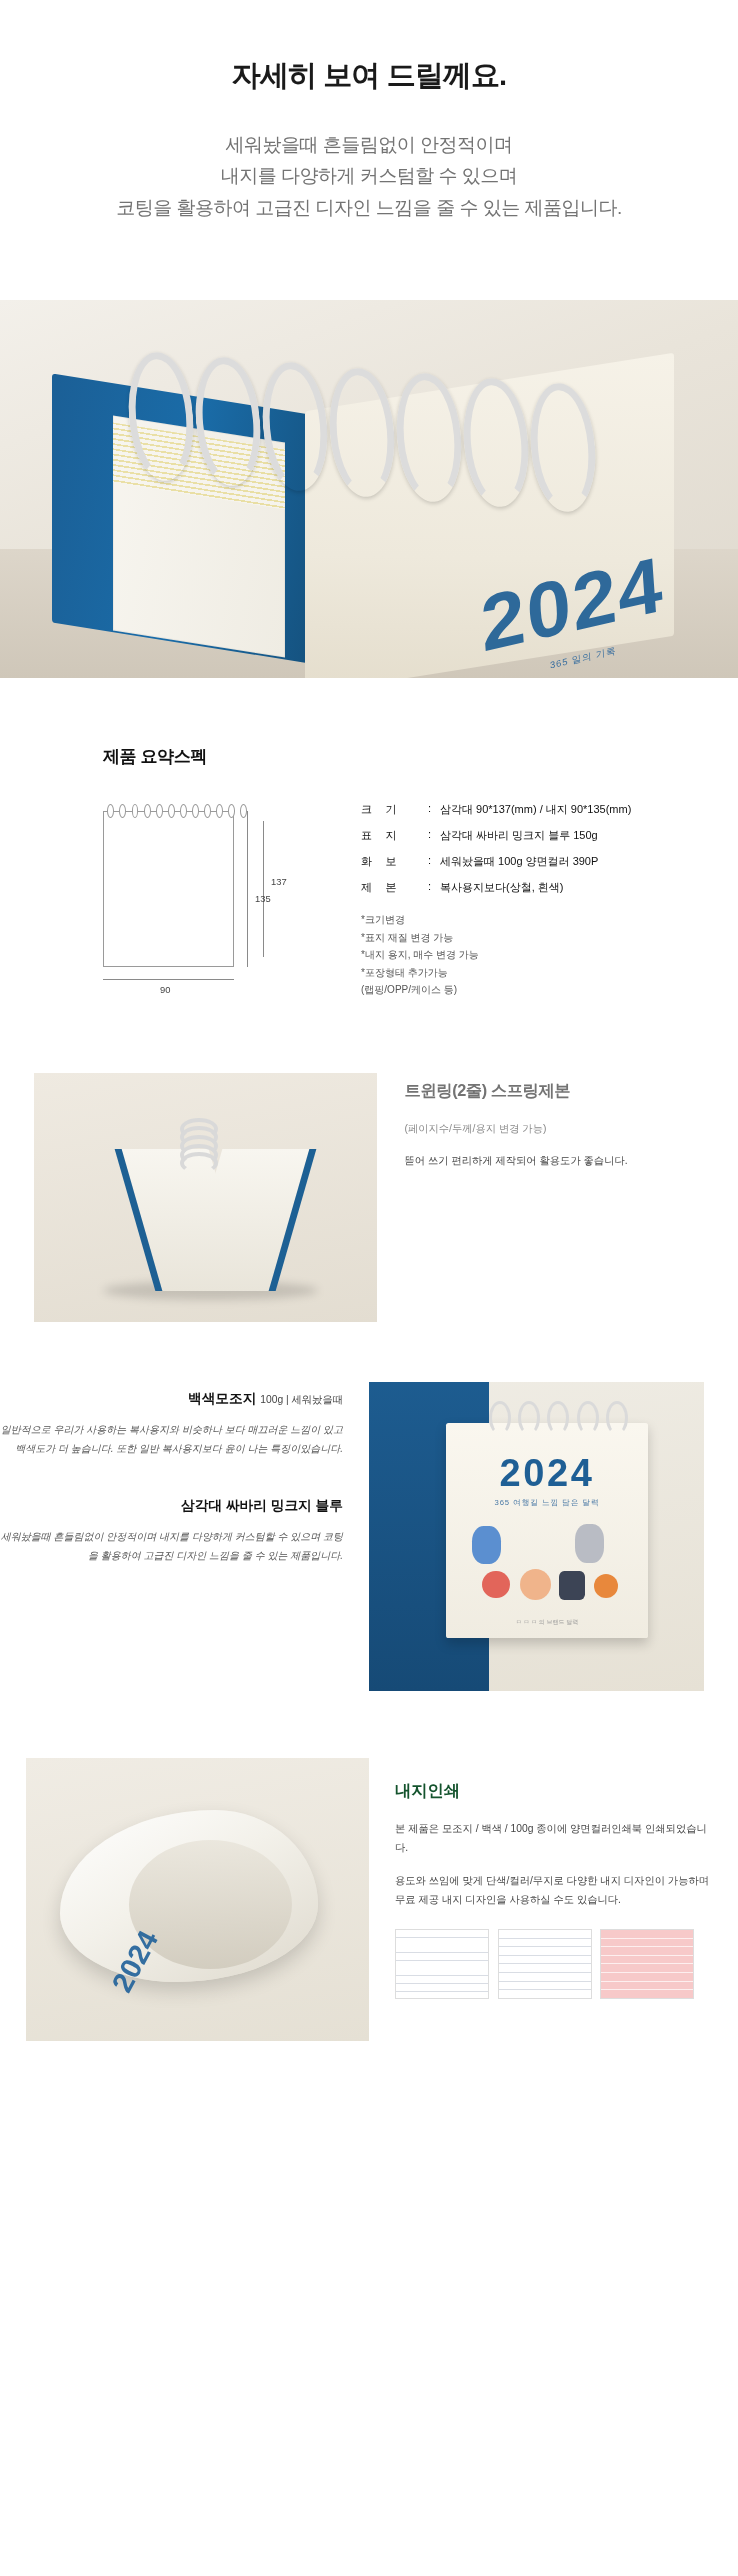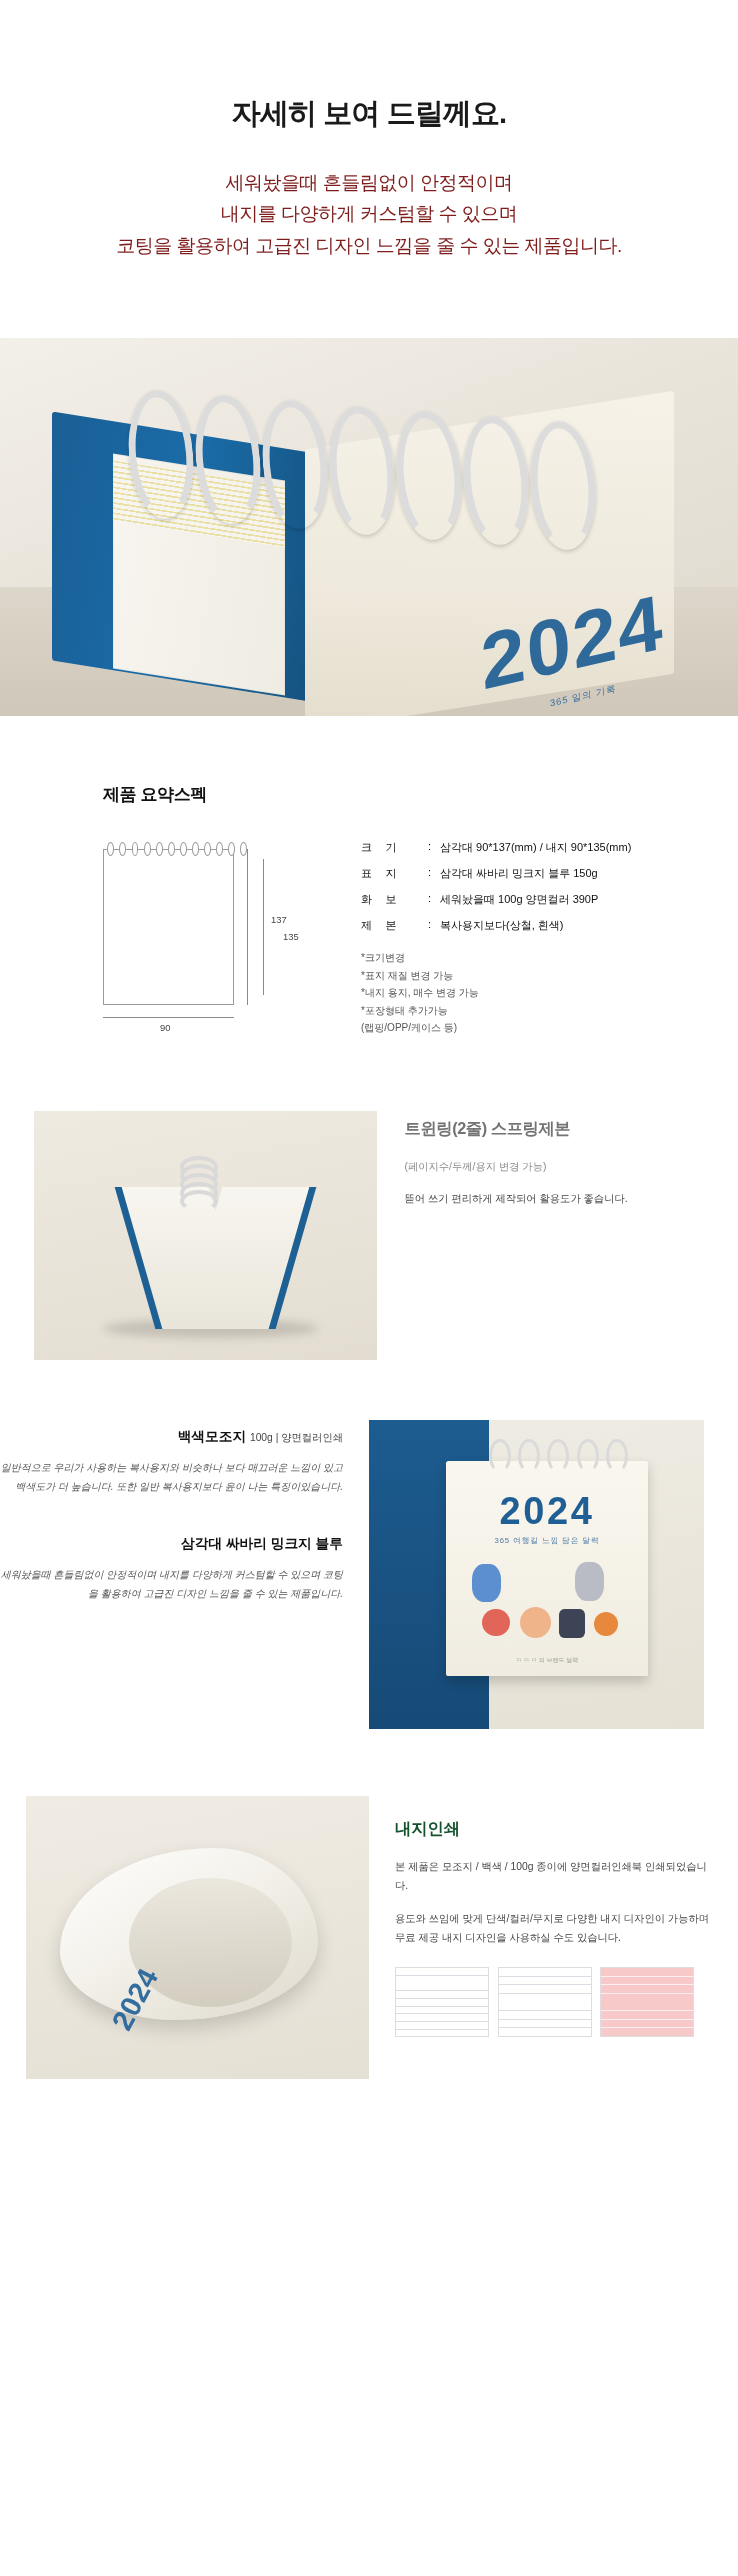--- a/index.html
+++ b/index.html
@@ -7,34 +7,34 @@
     width: 738px;
     height: 2576px;
     background: #ffffff;
     font-family: "Liberation Sans", sans-serif;
     color: #333;
     overflow: hidden;
   }
 
   
   .hero {
-    padding-top: 94px;
+    padding-top: 56px;
     text-align: center;
   }
   .hero h1 {
     font-size: 29px;
     font-weight: bold;
     color: #1a1a1a;
     letter-spacing: -0.9px;
     margin-bottom: 33px;
   }
   .hero p {
     font-size: 19px;
     line-height: 1.65;
-    color: #7f1d1d;
+    color: #737373;
     letter-spacing: -0.5px;
   }
 
   
   .banner {
     margin-top: 77px;
     width: 738px;
     height: 378px;
     position: relative;
     overflow: hidden;
@@ -148,21 +148,21 @@
     height: 156px;
     border-left: 0.9px solid #8a8a8a;
   }
   .dim-v2 {
     position: absolute;
     left: 160px; top: 24px;
     height: 136px;
     border-left: 0.9px solid #8a8a8a;
   }
   .dim-label-137 { position: absolute; left: 168px; top: 79px; font-size: 9.4px; color: #444; }
-  .dim-label-135 { position: absolute; left: 180px; top: 96px; font-size: 9.4px; color: #444; }
+  .dim-label-135 { position: absolute; left: 152px; top: 96px; font-size: 9.4px; color: #444; }
   .dim-h {
     position: absolute;
     left: 0; top: 182px;
     width: 131px;
     border-top: 0.9px solid #8a8a8a;
   }
   .dim-label-90 { position: absolute; left: 57px; top: 187px; font-size: 9.4px; color: #444; }
 
   .spec-list { padding-top: 5.2px; flex: 1; }
   .spec-row { display: flex; margin-bottom: 11px; font-size: 11px; color: #222; }
@@ -393,21 +393,21 @@
     <h2>트윈링(2줄) 스프링제본</h2>
     <p class="muted">(페이지수/두께/용지 변경 가능)</p>
     <p>뜯어 쓰기 편리하게 제작되어 활용도가 좋습니다.</p>
   </div>
 </section>
 
 <section class="two-col">
   <div class="tc-left">
     <h3>
       <span>백색모조지</span>
-      <span class="thin">100g | 양면컬러인쇄</span>
+      <span class="thin">100g | 세워놨을때</span>
     </h3>
     <p>일반적으로 우리가 사용하는 복사용지와 비슷하나 보다 매끄러운 느낌이 있고 백색도가 더 높습니다. 또한 일반 복사용지보다 윤이 나는 특징이있습니다.</p>
 
     <h3>삼각대 싸바리 밍크지 블루</h3>
     <p>세워놨을때 흔들림없이 안정적이며 내지를 다양하게 커스텀할 수 있으며 코팅을 활용하여 고급진 디자인 느낌을 줄 수 있는 제품입니다.</p>
   </div>
 
   <div class="tc-right">
     <div class="deskpad"></div>
     <div class="card">

